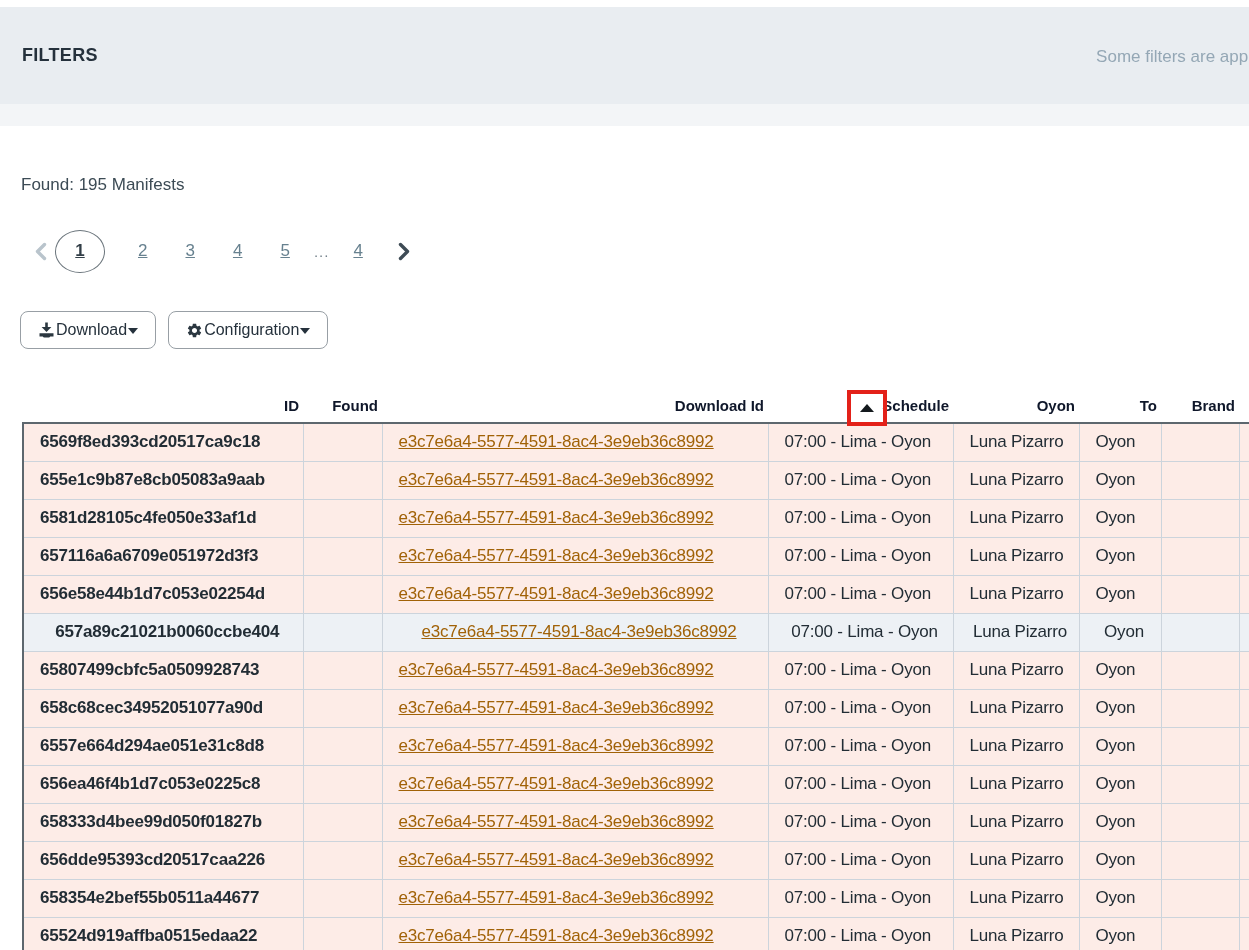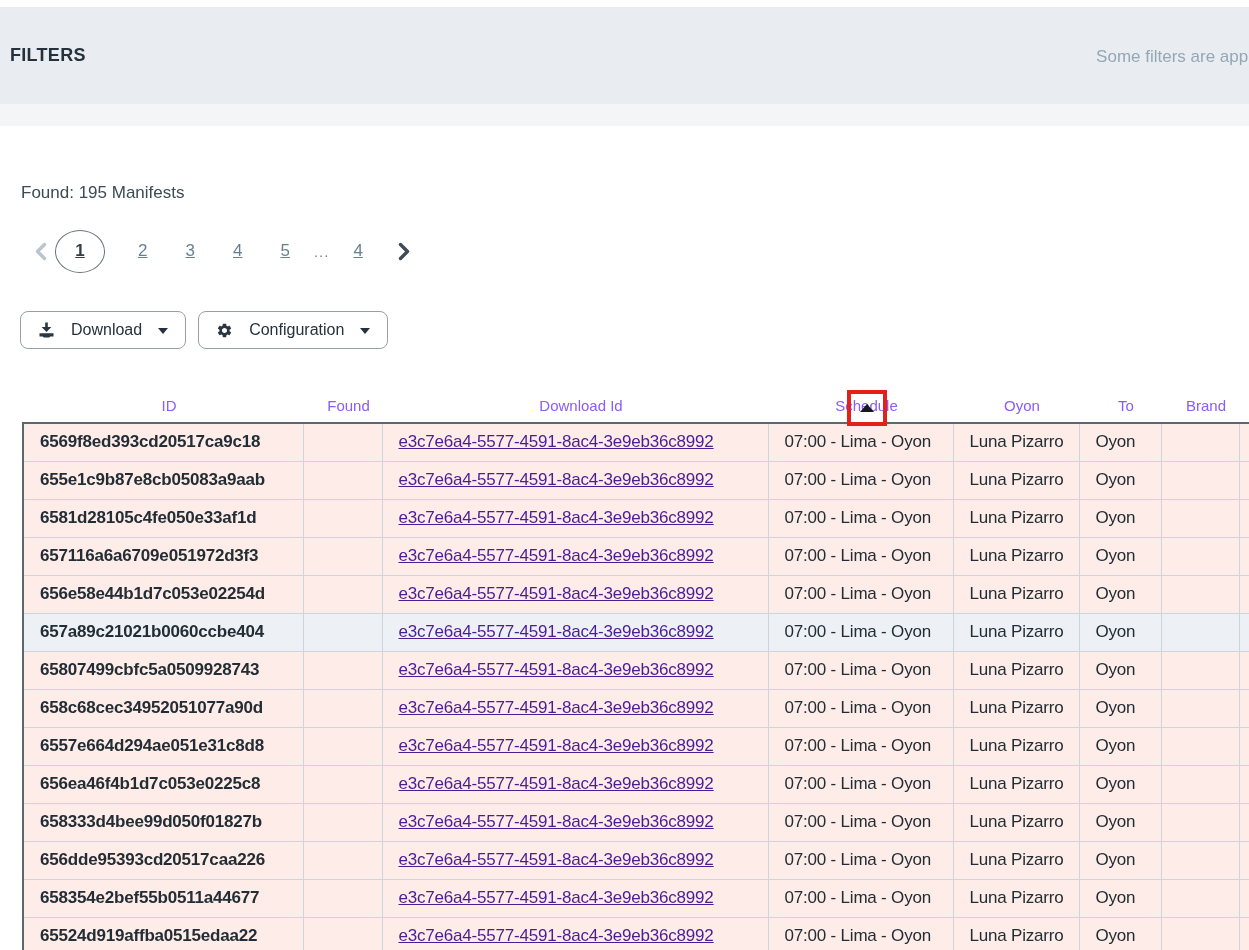--- a/index.html
+++ b/index.html
@@ -10,36 +10,36 @@
     font-family: "Liberation Sans", sans-serif;
     color: #222d35;
   }
 
   
   .filters-bar {
     position: absolute; top: 7px; left: 0; width: 1249px; height: 97px;
     background: #e9edf1;
   }
   .filters-title {
-    position: absolute; left: 10px; top: 38px;
+    position: absolute; left: 22px; top: 38px;
     font-size: 18px; font-weight: bold; color: #25313c; letter-spacing: 0.3px;
   }
   .filters-status {
     position: absolute; right: -3px; top: 40px;
     font-size: 17px; color: #94a7b5; white-space: nowrap;
   }
   .sub-band {
     position: absolute; top: 104px; left: 0; width: 1249px; height: 22px;
     background: #f3f5f7;
   }
 
   
   .found-text {
     position: absolute; top: 175px; left: 21px;
-    font-size: 17px; color: #3c4b55; margin-top: 8px;
+    font-size: 17px; color: #3c4b55;
   }
 
   
   .pagination {
     position: absolute; top: 227px; left: 34px; height: 48px;
     display: flex; align-items: center;
   }
   .pg-chevron { display: flex; align-items: center; cursor: pointer; }
   .pg-chevron.left { margin-right: 6px; }
   .pg-chevron.right { margin-left: 16px; }
@@ -53,49 +53,49 @@
   }
   .pg-link {
     font-size: 17px; color: #67818f; text-decoration: underline;
     margin: 0 19px; cursor: pointer;
   }
   .pg-dots { font-size: 15px; color: #74828c; margin: 0 5px; letter-spacing: 1px; }
 
   
   .toolbar { position: absolute; top: 311px; left: 20px; display: flex; gap: 12px; }
   .btn {
-    display: inline-flex; align-items: center; gap: 16px;
+    display: inline-flex; align-items: center; gap: 1px;
     height: 38px; padding: 0 17px;
     background: #ffffff; border: 1px solid #989fa5; border-radius: 8px;
     font-size: 16px; color: #25313c; cursor: pointer;
   }
   .caret-down {
     width: 0; height: 0; margin-top: 2px;
     border-left: 5px solid transparent; border-right: 5px solid transparent;
     border-top: 6px solid #25313c;
   }
 
   
   .table-wrap { position: absolute; top: 390px; left: 22px; width: 1276px; }
   table { border-collapse: collapse; table-layout: fixed; width: 1276px; }
   th {
-    height: 33px; vertical-align: middle; text-align: center;
-    padding: 0 4px 2px 16px; font-size: 15px; font-weight: normal; color: #8b5cf6;
+    height: 33px; vertical-align: middle; text-align: right;
+    padding: 0 4px 2px 16px; font-size: 15px; font-weight: bold; color: #0f172a;
     border-bottom: 2px solid #5d676e; position: relative; white-space: nowrap;
     cursor: pointer;
   }
   td {
     height: 38px; padding: 0 8px 0 16px;
     font-size: 17px; letter-spacing: -0.2px; color: #222d35;
     border: 1px solid #ccd4dc; border-top: none;
     background: #fdece7; white-space: nowrap; overflow: hidden;
   }
   td:first-child { border-left: 2px solid #5d676e; font-weight: bold; }
-  tr.highlight td { background: #edf1f5; }
-  a.sched-link { color: #4c1d95; text-decoration: underline; cursor: pointer; }
+  tr.highlight td { background: #edf1f5; text-align: center; }
+  a.sched-link { color: #a16207; text-decoration: underline; cursor: pointer; }
 
   
   .sort-box {
     position: absolute; left: 79px; top: 0px;
     width: 40px; height: 36px; border: 4px solid #e32119;
     display: flex; align-items: center; justify-content: center;
     background: transparent;
   }
   .sort-asc {
     width: 0; height: 0;

